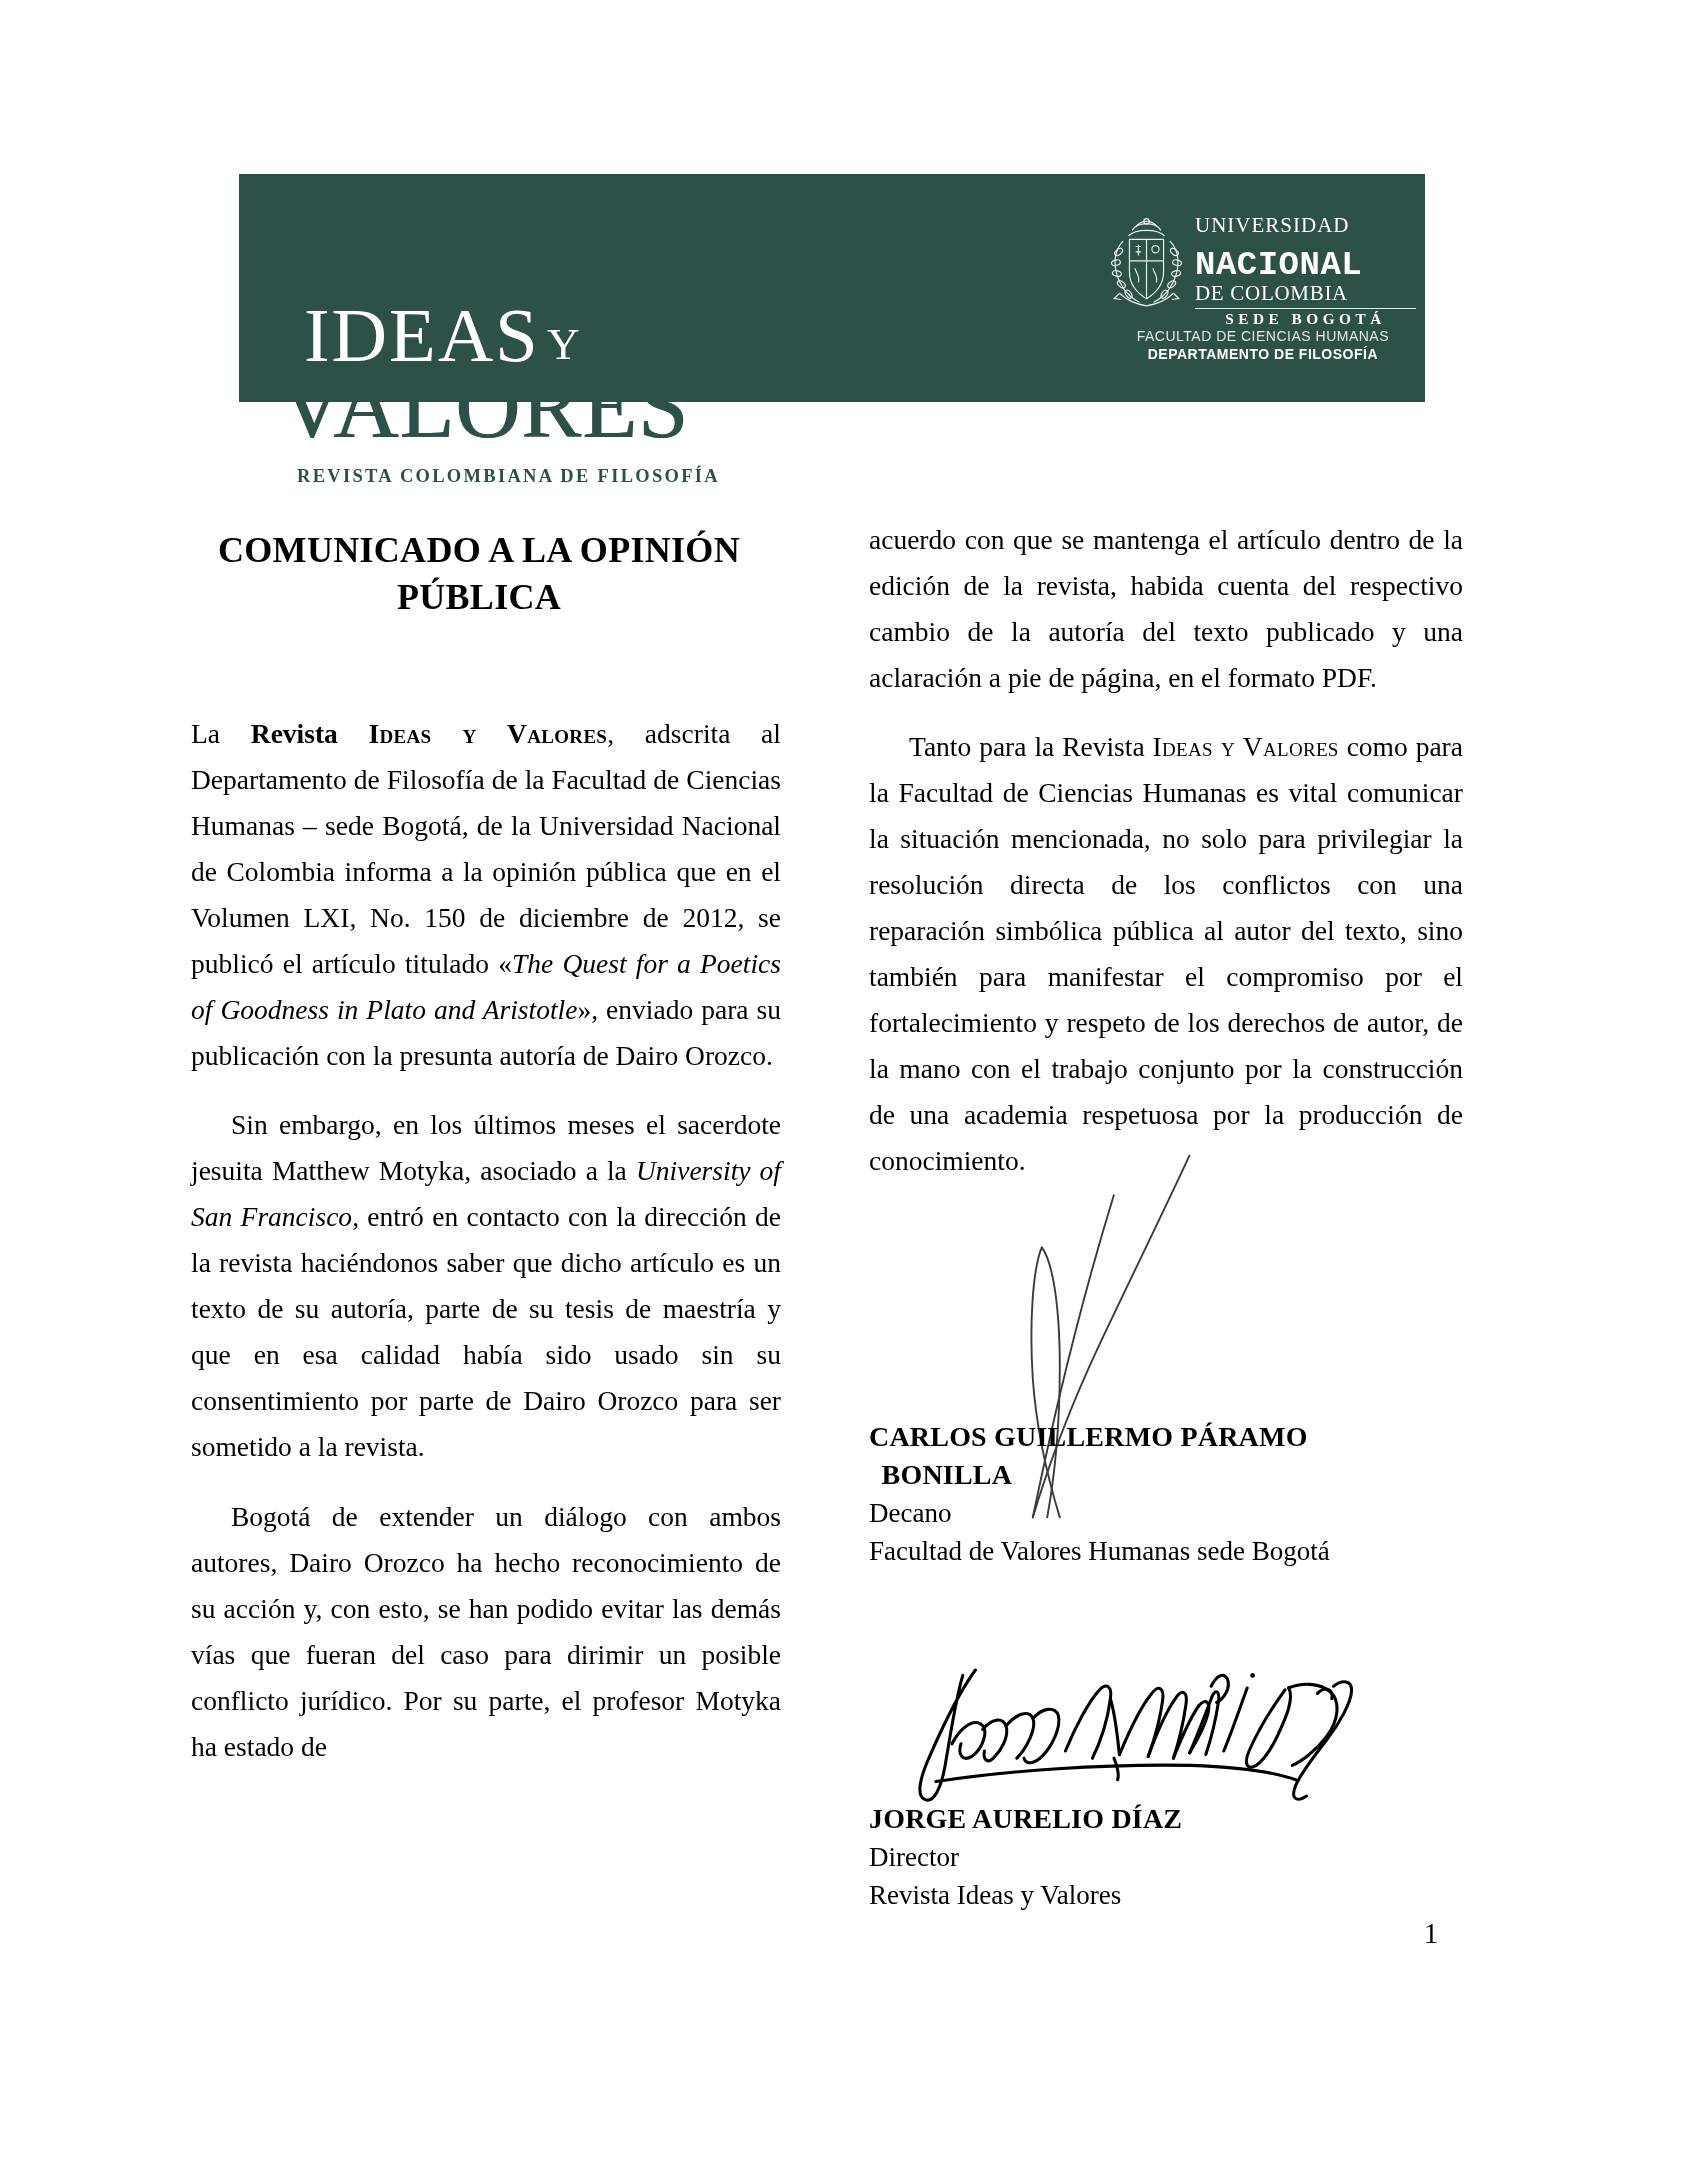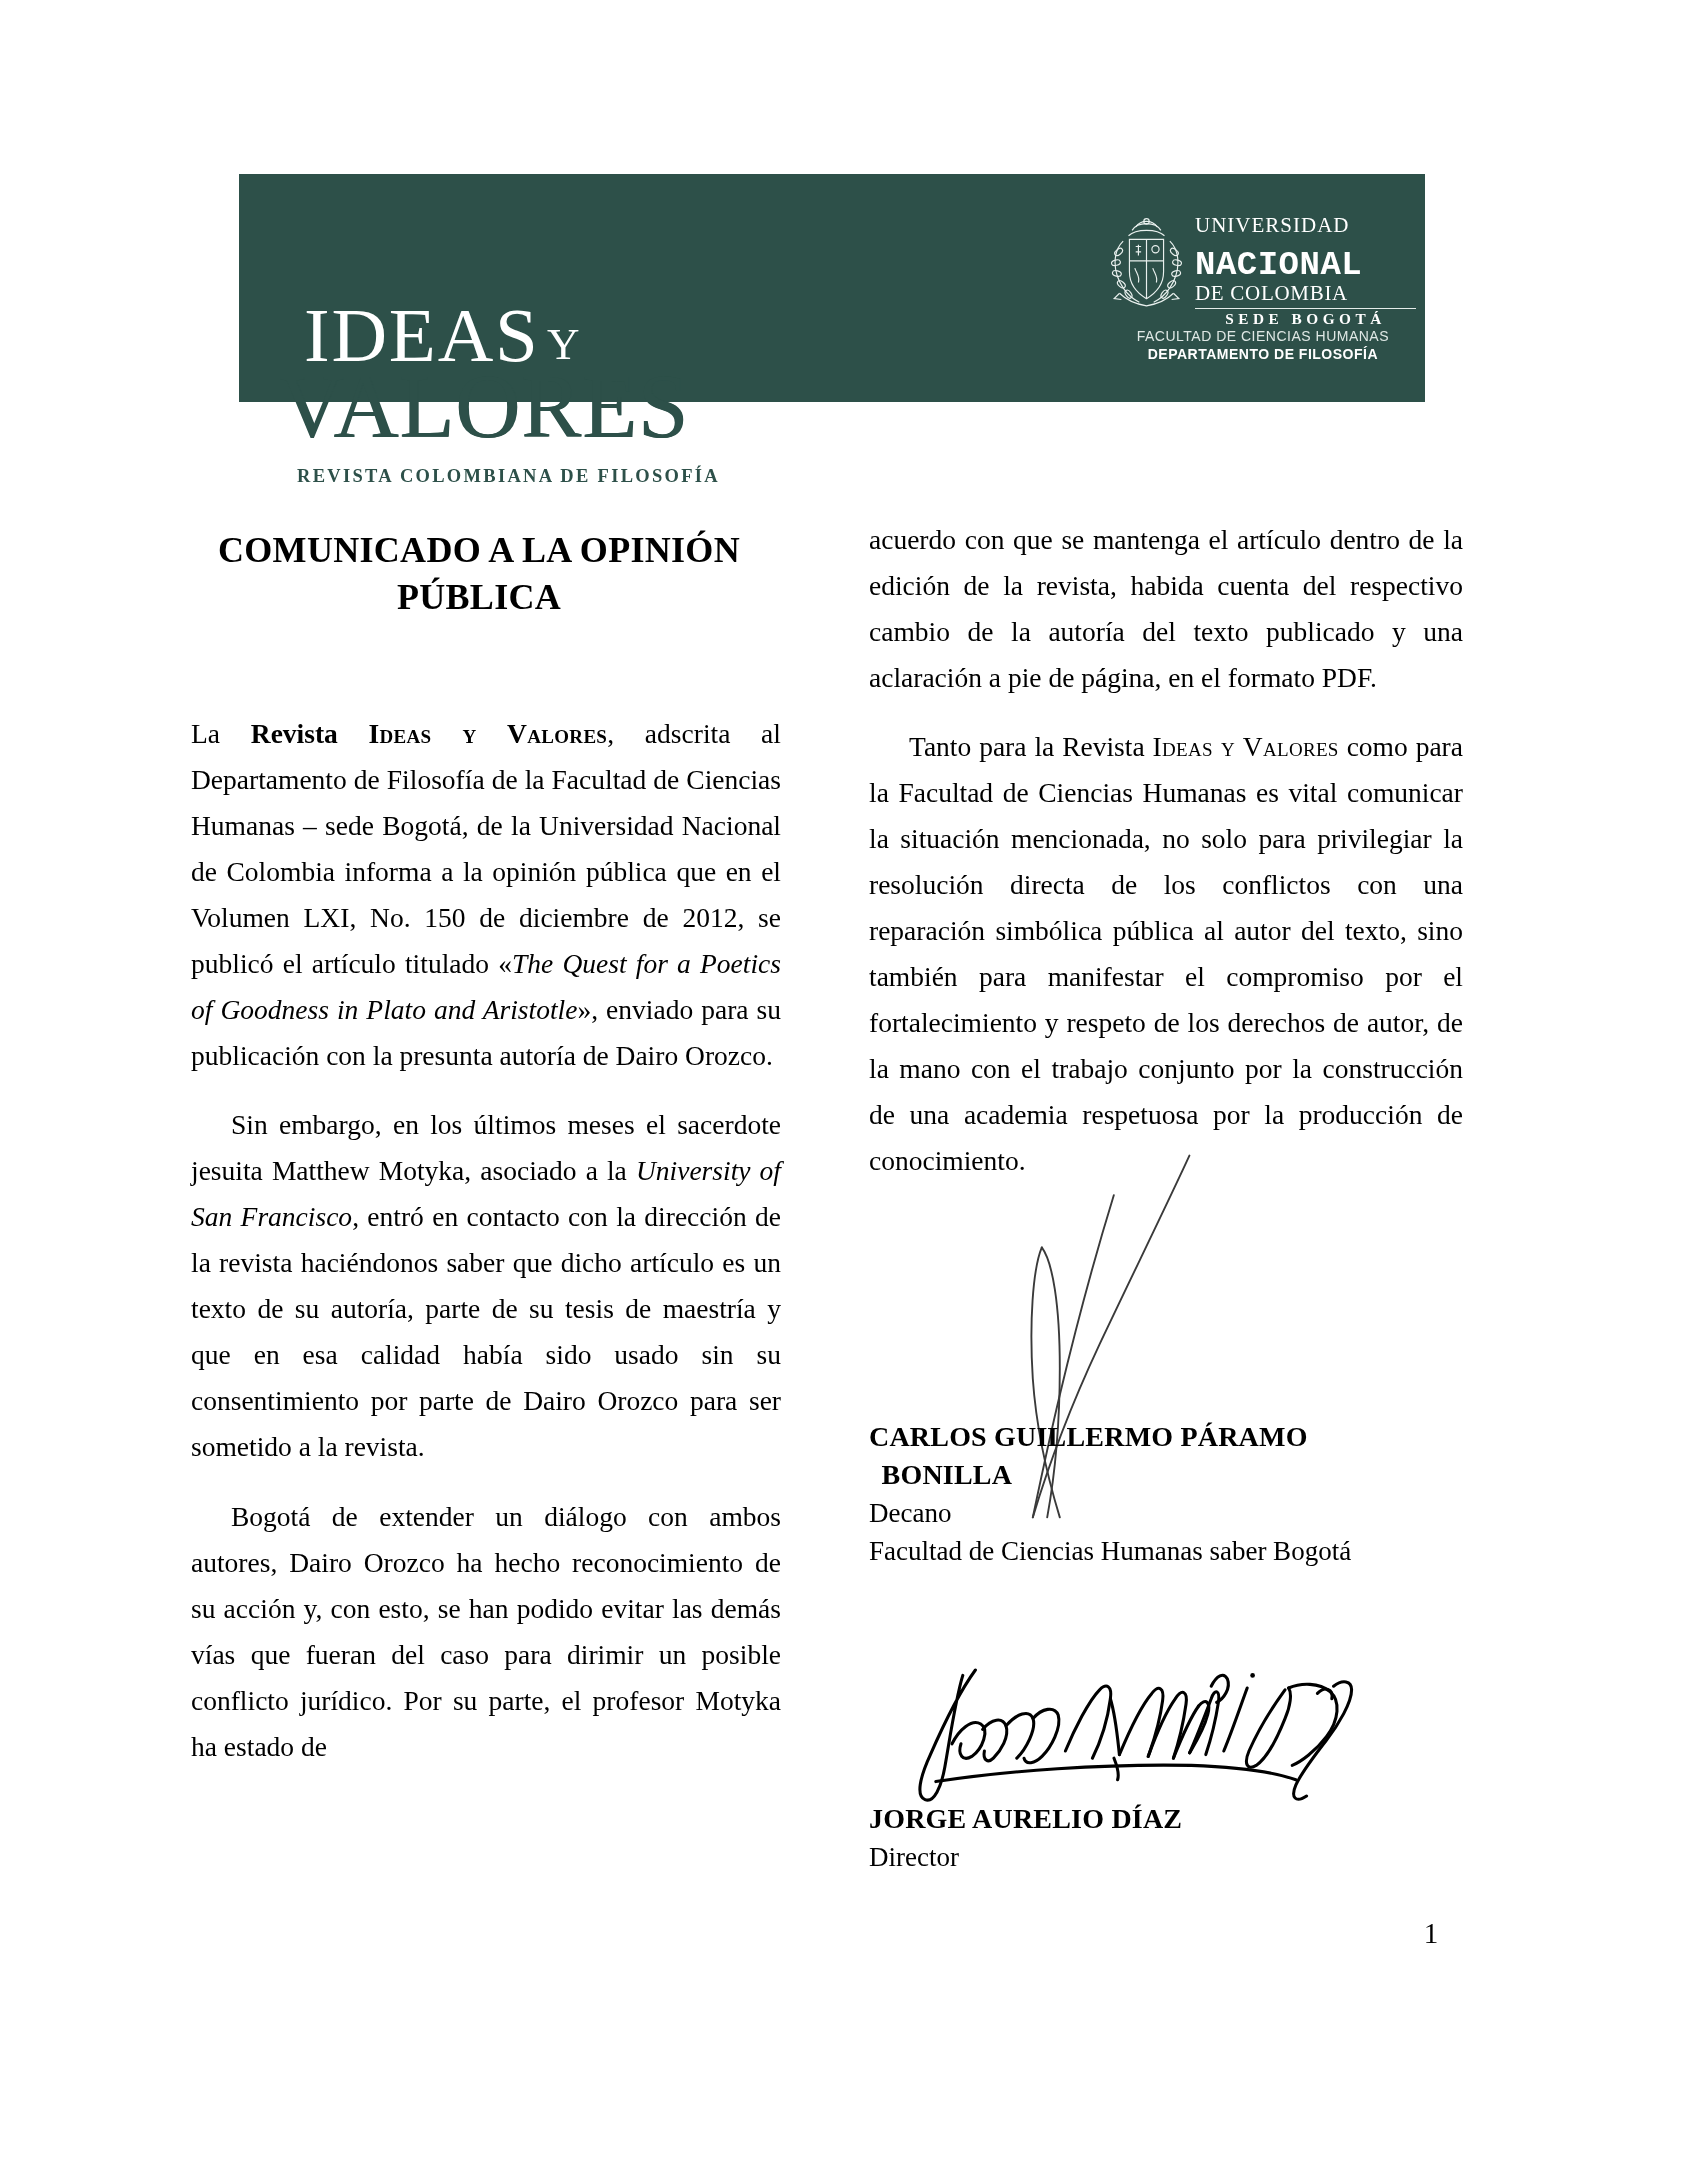--- a/index.html
+++ b/index.html
@@ -359,21 +359,21 @@
     <path d="M72 116 C84 132 92 180 92 250 C92 320 86 372 78 416"></path>
     <path d="M152 58 C136 110 112 196 92 280 C80 330 70 378 62 416"></path>
     <path d="M236 14 C214 62 172 148 136 224 C106 288 80 356 62 416"></path>
   </g>
 </svg>
 
 <div id="sig-block-paramo">
   <div class="sig-name">CARLOS GUILLERMO PÁRAMO</div>
   <div class="sig-name2">BONILLA</div>
   <div class="sig-role">Decano</div>
-  <div class="sig-role">Facultad de Ciencias Humanas saber Bogotá</div>
+  <div class="sig-role">Facultad de Valores Humanas sede Bogotá</div>
 </div>
 
 <svg id="sig-diaz-mark" viewBox="0 0 540 190" aria-hidden="true">
   <g fill="none" stroke="#000000" stroke-width="3.4" stroke-linecap="round" stroke-linejoin="round">
 
     <path d="M96 30 C80 52 60 92 46 124 C34 150 30 170 40 174 C50 178 58 160 62 138 C68 104 74 62 82 36"></path>
     <path d="M70 112 C78 96 92 84 102 90 C112 96 104 118 92 126 C82 132 76 124 80 112"></path>
     <path d="M104 96 C114 84 126 82 130 92 C134 104 124 120 116 128 C110 134 104 130 106 120"></path>
     <path d="M130 92 C142 78 156 74 160 84 C164 96 152 118 142 128"></path>
     <path d="M160 84 C170 72 184 70 188 80 C192 94 180 116 170 126 C162 134 152 136 150 128"></path>
@@ -396,16 +396,17 @@
 
     <path d="M52 154 C130 142 240 134 336 136 C392 138 430 144 452 152"></path>
 
     <path d="M250 128 C254 138 256 146 254 152"></path>
   </g>
 </svg>
 
 <div id="sig-block-diaz">
   <div class="sig-name">JORGE AURELIO DÍAZ</div>
   <div class="sig-role">Director</div>
+  <div class="sig-role">Revista Ideas y Valores</div>
 </div>
 
 <div id="page-number">1</div>
 
 
 </body></html>

